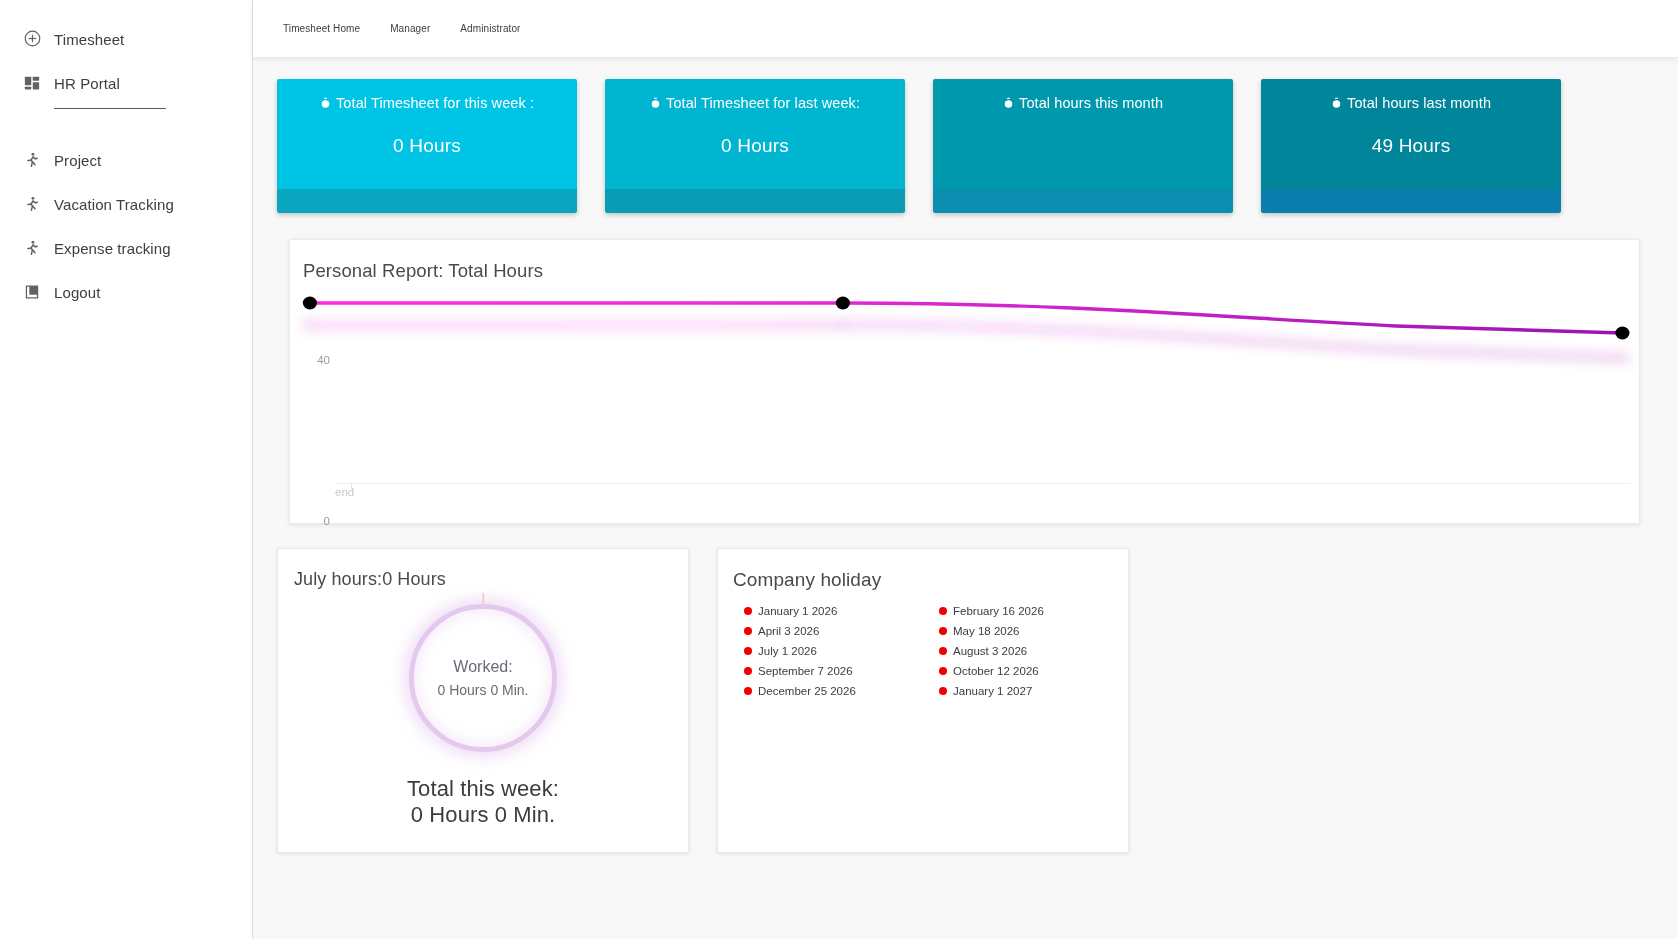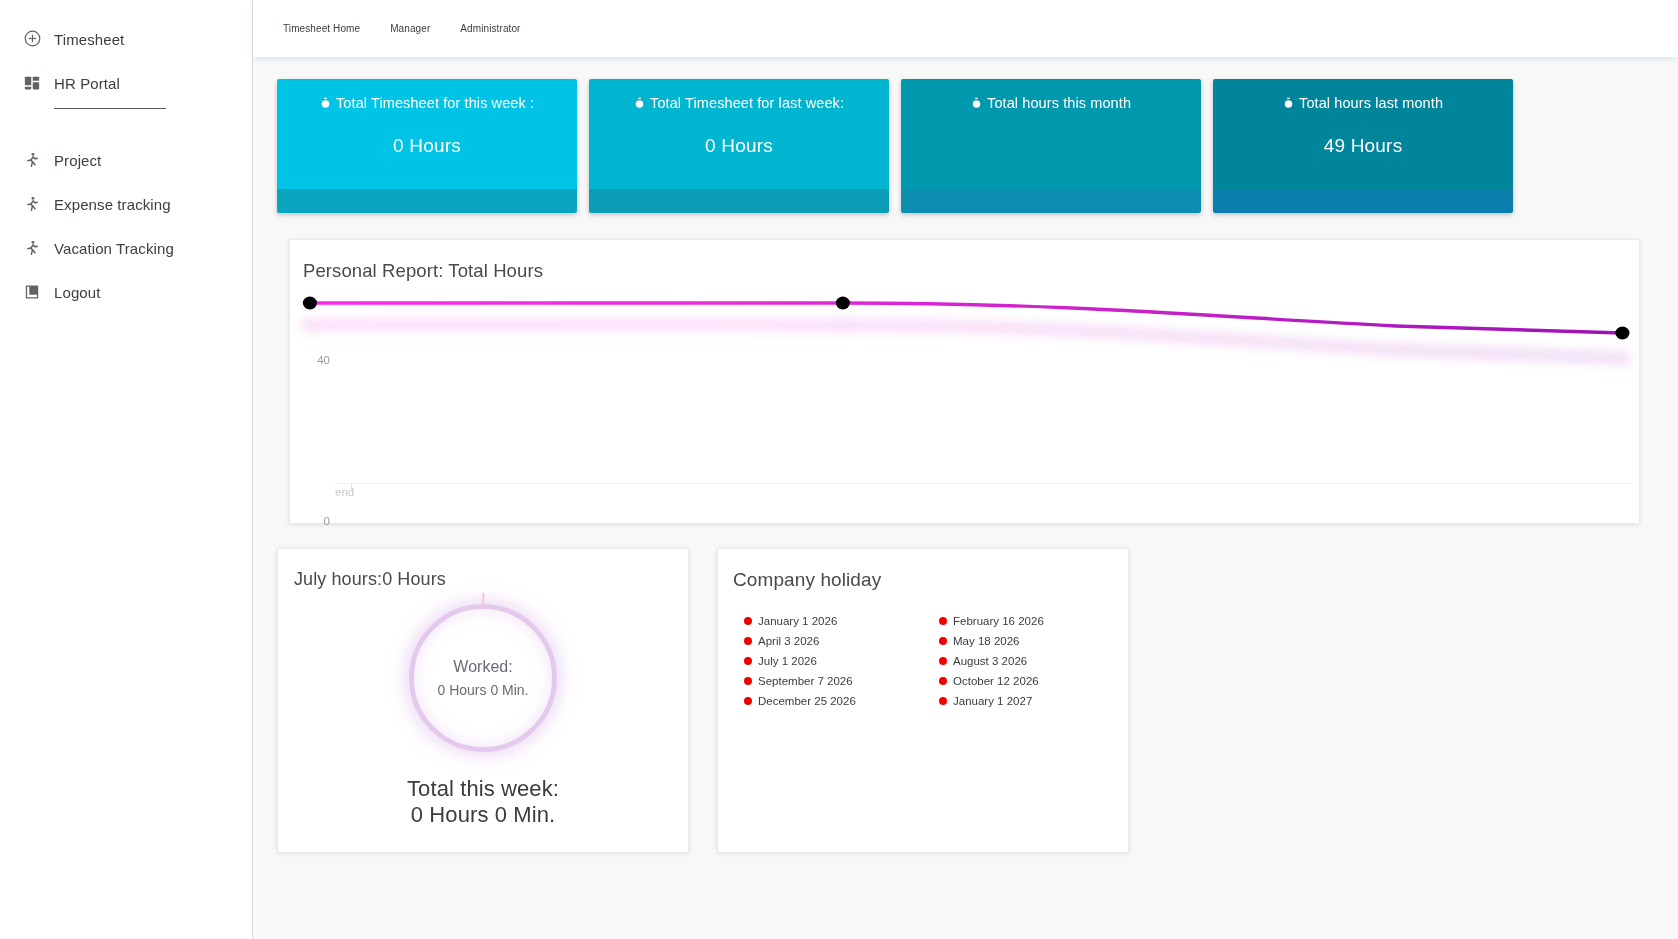--- a/index.html
+++ b/index.html
@@ -84,21 +84,21 @@
     flex: 1;
     overflow: hidden;
     padding: 22px 0 0 0;
     background: #f8f8f8;
   }
   .content-inner { padding: 0 20px 0 24px; }
 
   
   .cards-row {
     display: flex;
-    gap: 12px;
+    gap: 28px;
     padding-left: 0px;
   }
   .stat-card {
     width: 300px;
     border-radius: 2px;
     box-shadow: 0 2px 5px rgba(0,0,0,0.22);
     overflow: hidden;
     cursor: pointer;
   }
   .stat-body {
@@ -248,21 +248,21 @@
     height: 305px;
     padding: 20px 0 0 0;
   }
   .holiday-title {
     font-size: 19px;
     color: #4a4a4a;
     padding-left: 15px;
     letter-spacing: 0.1px;
   }
   .holiday-grid {
-    margin-top: 23px;
+    margin-top: 13px;
     padding-left: 26px;
     display: grid;
     grid-template-columns: 195px 195px;
     row-gap: 7px;
   }
   .holiday-item {
     display: flex;
     align-items: center;
     font-size: 11.5px;
     color: #3c3c3c;
@@ -325,34 +325,34 @@
     <div class="nav-item">
       <span class="nav-icon">
         <svg width="18" height="18" viewBox="0 0 24 24" fill="none" stroke="#5f6368" stroke-width="2" stroke-linecap="round">
           <circle cx="13.3" cy="4.4" r="1.9" fill="#5f6368" stroke="none"></circle>
           <path d="M13.6 8.1 L10.4 12.3 L12.6 14.4 L11.2 20.4"></path>
           <path d="M13.6 8.1 L16.4 10.4 L19 9.6"></path>
           <path d="M10.4 12.3 L6.6 12.8"></path>
           <path d="M12.6 14.4 L16 18.4"></path>
         </svg>
       </span>
-      <span class="nav-label">Expense tracking</span>
+      <span class="nav-label">Vacation Tracking</span>
     </div>
 
     <div class="nav-item">
       <span class="nav-icon">
         <svg width="18" height="18" viewBox="0 0 24 24" fill="none" stroke="#5f6368" stroke-width="2" stroke-linecap="round">
           <circle cx="13.3" cy="4.4" r="1.9" fill="#5f6368" stroke="none"></circle>
           <path d="M13.6 8.1 L10.4 12.3 L12.6 14.4 L11.2 20.4"></path>
           <path d="M13.6 8.1 L16.4 10.4 L19 9.6"></path>
           <path d="M10.4 12.3 L6.6 12.8"></path>
           <path d="M12.6 14.4 L16 18.4"></path>
         </svg>
       </span>
-      <span class="nav-label">Vacation Tracking</span>
+      <span class="nav-label">Expense tracking</span>
     </div>
 
     <div class="nav-item">
       <span class="nav-icon">
         <svg width="18" height="18" viewBox="0 0 24 24" fill="none" stroke="#5f6368" stroke-width="1.7">
           <path d="M4.6 4.2 L4.6 19.8 L19.4 19.8 L19.4 4.2 Z"></path>
           <rect x="8.4" y="4.2" width="11" height="11.4" fill="#5f6368" stroke="none"></rect>
         </svg>
       </span>
       <span class="nav-label">Logout</span>

